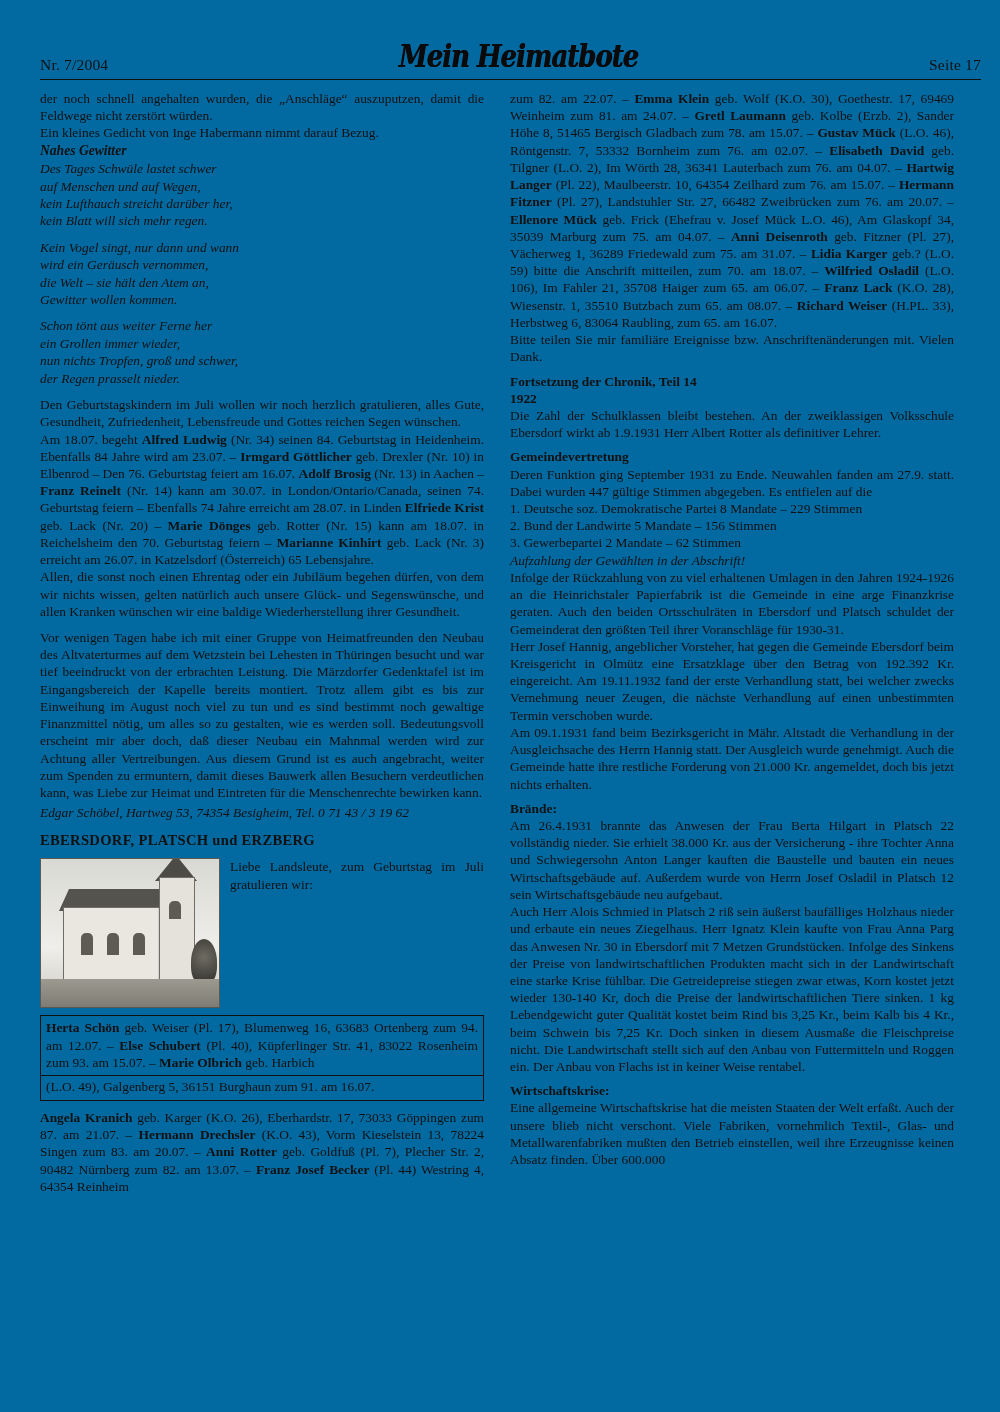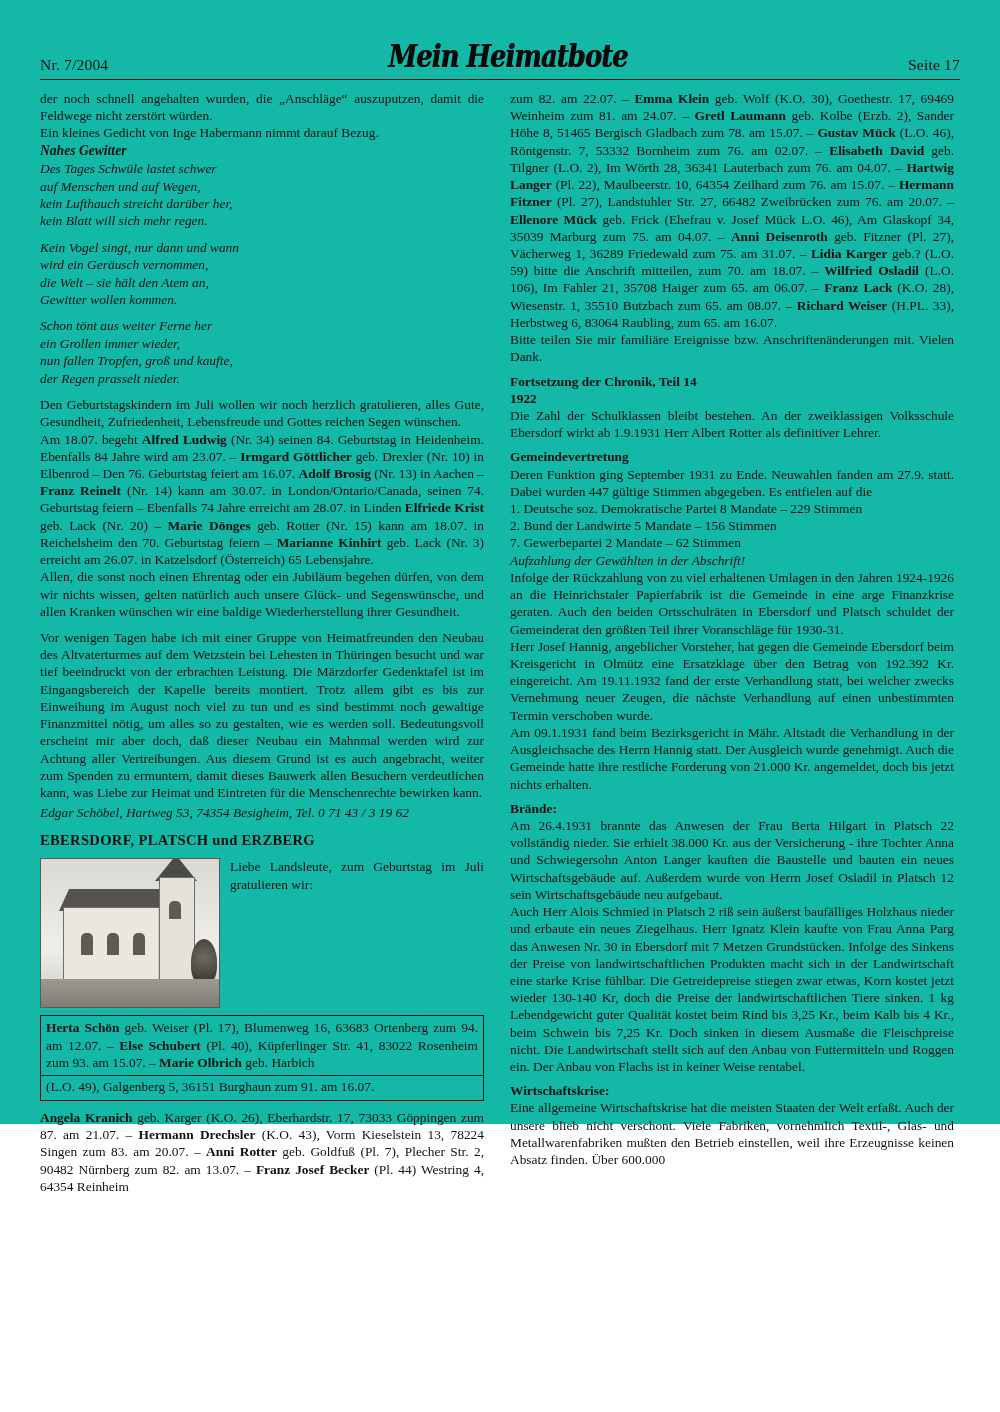--- a/index.html
+++ b/index.html
@@ -11,24 +11,24 @@
     width: 1000px;
     height: 1412px;
     font-family: "Liberation Serif", serif;
     color: #111;
     position: relative;
     overflow: hidden;
   }
   .page {
     position: relative;
     width: 1000px;
-    height: 1124px;
+    height: 1412px;
     box-sizing: border-box;
-    padding: 34px 40px 14px 40px;
-    background: #14b8a6;
+    padding: 34px 19px 14px 40px;
+    background: #0369a1;
   }
   
   .masthead {
     display: flex;
     align-items: flex-end;
     justify-content: space-between;
     height: 40px;
     margin-bottom: 4px;
   }
   .masthead .issue {
@@ -231,21 +231,21 @@
         </div>
         <div class="stanza">
           <div>Kein Vogel singt, nur dann und wann</div>
           <div>wird ein Geräusch vernommen,</div>
           <div>die Welt – sie hält den Atem an,</div>
           <div>Gewitter wollen kommen.</div>
         </div>
         <div class="stanza">
           <div>Schon tönt aus weiter Ferne her</div>
           <div>ein Grollen immer wieder,</div>
-          <div>nun fallen Tropfen, groß und kaufte,</div>
+          <div>nun nichts Tropfen, groß und schwer,</div>
           <div>der Regen prasselt nieder.</div>
         </div>
       </div>
 
       <p>Den Geburtstagskindern im Juli wollen wir noch herzlich gratulieren, alles Gute, Gesundheit, Zufriedenheit, Lebensfreude und Gottes reichen Segen wünschen.</p>
       <p>Am 18.07. begeht <b>Alfred Ludwig</b> (Nr. 34) seinen 84. Geburtstag in Heidenheim. Ebenfalls 84 Jahre wird am 23.07. – <b>Irmgard Göttlicher</b> geb. Drexler (Nr. 10) in Elbenrod – Den 76. Geburtstag feiert am 16.07. <b>Adolf Brosig</b> (Nr. 13) in Aachen – <b>Franz Reinelt</b> (Nr. 14) kann am 30.07. in London/Ontario/Canada, seinen 74. Geburtstag feiern – Ebenfalls 74 Jahre erreicht am 28.07. in Linden <b>Elfriede Krist</b> geb. Lack (Nr. 20) – <b>Marie Dönges</b> geb. Rotter (Nr. 15) kann am 18.07. in Reichelsheim den 70. Geburtstag feiern – <b>Marianne Kinhirt</b> geb. Lack (Nr. 3) erreicht am 26.07. in Katzelsdorf (Österreich) 65 Lebensjahre.</p>
       <p>Allen, die sonst noch einen Ehrentag oder ein Jubiläum begehen dürfen, von dem wir nichts wissen, gelten natürlich auch unsere Glück- und Segenswünsche, und allen Kranken wünschen wir eine baldige Wiederherstellung ihrer Gesundheit.</p>
       <p class="gap">Vor wenigen Tagen habe ich mit einer Gruppe von Heimatfreunden den Neubau des Altvaterturmes auf dem Wetzstein bei Lehesten in Thüringen besucht und war tief beeindruckt von der erbrachten Leistung. Die Märzdorfer Gedenktafel ist im Eingangsbereich der Kapelle bereits montiert. Trotz allem gibt es bis zur Einweihung im August noch viel zu tun und es sind bestimmt noch gewaltige Finanzmittel nötig, um alles so zu gestalten, wie es werden soll. Bedeutungsvoll erscheint mir aber doch, daß dieser Neubau ein Mahnmal werden wird zur Achtung aller Vertreibungen. Aus diesem Grund ist es auch angebracht, weiter zum Spenden zu ermuntern, damit dieses Bauwerk allen Besuchern verdeutlichen kann, was Liebe zur Heimat und Eintreten für die Menschenrechte bewirken kann.</p>
       <p class="sig">Edgar Schöbel, Hartweg 53, 74354 Besigheim, Tel. 0 71 43 / 3 19 62</p>
 
@@ -281,21 +281,21 @@
       <p>Bitte teilen Sie mir familiäre Ereignisse bzw. Anschriftenänderungen mit. Vielen Dank.</p>
 
       <div class="subhead">Fortsetzung der Chronik, Teil 14</div>
       <div class="b">1922</div>
       <p>Die Zahl der Schulklassen bleibt bestehen. An der zweiklassigen Volksschule Ebersdorf wirkt ab 1.9.1931 Herr Albert Rotter als definitiver Lehrer.</p>
 
       <div class="subhead">Gemeindevertretung</div>
       <p>Deren Funktion ging September 1931 zu Ende. Neuwahlen fanden am 27.9. statt. Dabei wurden 447 gültige Stimmen abgegeben. Es entfielen auf die</p>
       <p class="listline">1. Deutsche soz. Demokratische Partei 8 Mandate – 229 Stimmen</p>
       <p class="listline">2. Bund der Landwirte 5 Mandate – 156 Stimmen</p>
-      <p class="listline">7. Gewerbepartei 2 Mandate – 62 Stimmen</p>
+      <p class="listline">3. Gewerbepartei 2 Mandate – 62 Stimmen</p>
       <p class="it">Aufzahlung der Gewählten in der Abschrift!</p>
 
       <p>Infolge der Rückzahlung von zu viel erhaltenen Umlagen in den Jahren 1924-1926 an die Heinrichstaler Papierfabrik ist die Gemeinde in eine arge Finanzkrise geraten. Auch den beiden Ortsschulräten in Ebersdorf und Platsch schuldet der Gemeinderat den größten Teil ihrer Voranschläge für 1930-31.</p>
       <p>Herr Josef Hannig, angeblicher Vorsteher, hat gegen die Gemeinde Ebersdorf beim Kreisgericht in Olmütz eine Ersatzklage über den Betrag von 192.392 Kr. eingereicht. Am 19.11.1932 fand der erste Verhandlung statt, bei welcher zwecks Vernehmung neuer Zeugen, die nächste Verhandlung auf einen unbestimmten Termin verschoben wurde.</p>
       <p>Am 09.1.1931 fand beim Bezirksgericht in Mähr. Altstadt die Verhandlung in der Ausgleichsache des Herrn Hannig statt. Der Ausgleich wurde genehmigt. Auch die Gemeinde hatte ihre restliche Forderung von 21.000 Kr. angemeldet, doch bis jetzt nichts erhalten.</p>
 
       <div class="subhead">Brände:</div>
       <p>Am 26.4.1931 brannte das Anwesen der Frau Berta Hilgart in Platsch 22 vollständig nieder. Sie erhielt 38.000 Kr. aus der Versicherung - ihre Tochter Anna und Schwiegersohn Anton Langer kauften die Baustelle und bauten ein neues Wirtschaftsgebäude auf. Außerdem wurde von Herrn Josef Osladil in Platsch 12 sein Wirtschaftsgebäude neu aufgebaut.</p>
       <p>Auch Herr Alois Schmied in Platsch 2 riß sein äußerst baufälliges Holzhaus nieder und erbaute ein neues Ziegelhaus. Herr Ignatz Klein kaufte von Frau Anna Parg das Anwesen Nr. 30 in Ebersdorf mit 7 Metzen Grundstücken. Infolge des Sinkens der Preise von landwirtschaftlichen Produkten macht sich in der Landwirtschaft eine starke Krise fühlbar. Die Getreidepreise stiegen zwar etwas, Korn kostet jetzt wieder 130-140 Kr, doch die Preise der landwirtschaftlichen Tiere sinken. 1 kg Lebendgewicht guter Qualität kostet beim Rind bis 3,25 Kr., beim Kalb bis 4 Kr., beim Schwein bis 7,25 Kr. Doch sinken in diesem Ausmaße die Fleischpreise nicht. Die Landwirtschaft stellt sich auf den Anbau von Futtermitteln und Roggen ein. Der Anbau von Flachs ist in keiner Weise rentabel.</p>
 

